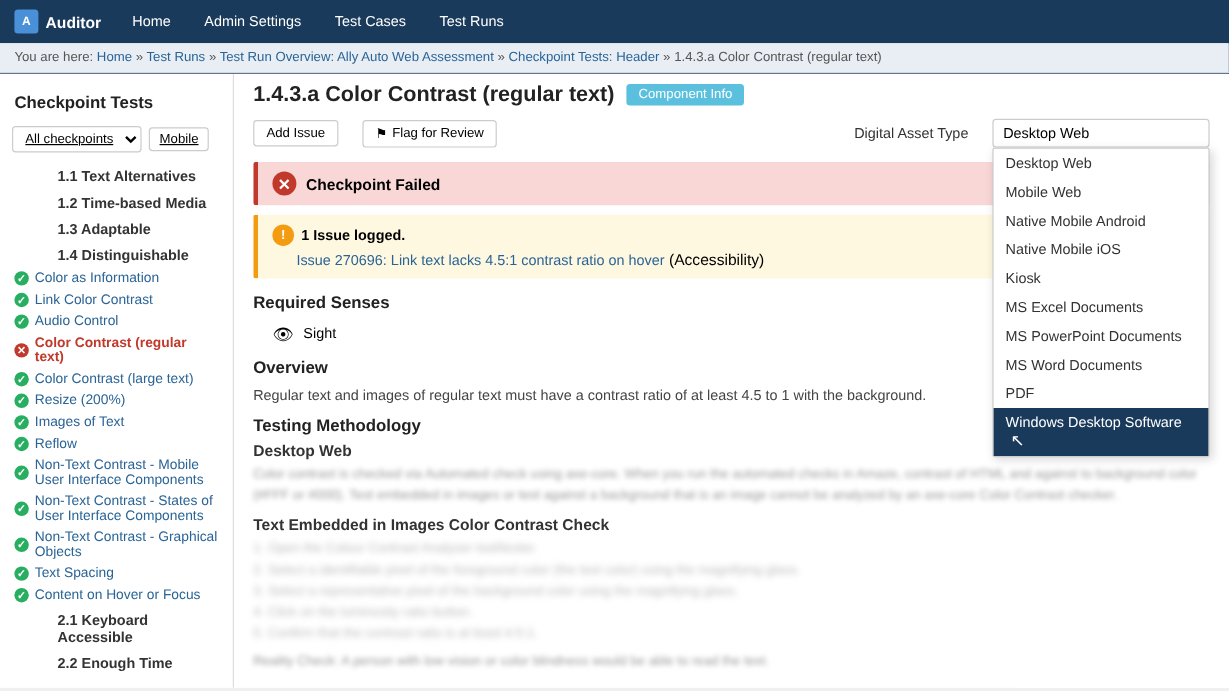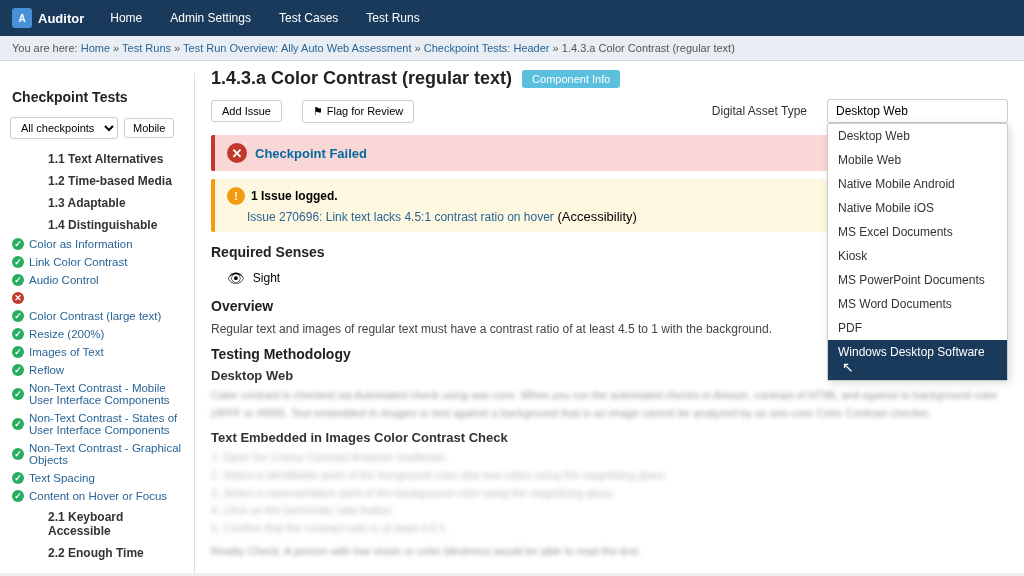--- a/index.html
+++ b/index.html
@@ -84,20 +84,21 @@
       font-size: 14px;
       font-weight: bold;
       color: #222;
       padding: 6px 12px 8px;
     }
     .filter-row {
       display: flex;
       align-items: center;
       padding: 4px 10px 8px;
       gap: 6px;
+      text-decoration: underline;
     }
     .filter-select {
       font-size: 11px;
       padding: 3px 6px;
       border: 1px solid #ccc;
       border-radius: 3px;
       background: white;
       cursor: pointer;
     }
     .filter-btn {
@@ -251,21 +252,21 @@
       width: 20px; height: 20px;
       background: #c0392b;
       border-radius: 50%;
       display: flex; align-items: center; justify-content: center;
       color: white; font-size: 13px; font-weight: bold;
       flex-shrink: 0;
     }
     .checkpoint-failed-text {
       font-size: 13px;
       font-weight: bold;
-      color: #0369a1;
+      color: #000000;
     }
 
     
     .issue-logged {
       background: #fff8e1;
       border-left: 4px solid #f39c12;
       padding: 8px 12px;
       margin-bottom: 12px;
       border-radius: 2px;
     }
@@ -411,20 +412,21 @@
     <div class="sidebar-link">
       <span class="status-dot dot-green">✓</span>
       <a href="#">Link Color Contrast</a>
     </div>
     <div class="sidebar-link">
       <span class="status-dot dot-green">✓</span>
       <a href="#">Audio Control</a>
     </div>
     <div class="sidebar-link active">
       <span class="status-dot dot-red">✕</span>
+      <a href="#">Color Contrast (regular text)</a>
     </div>
     <div class="sidebar-link">
       <span class="status-dot dot-green">✓</span>
       <a href="#">Color Contrast (large text)</a>
     </div>
     <div class="sidebar-link">
       <span class="status-dot dot-green">✓</span>
       <a href="#">Resize (200%)</a>
     </div>
     <div class="sidebar-link">
@@ -490,22 +492,22 @@
           <option>MS Word Documents</option>
           <option>PDF</option>
           <option>Windows Desktop Software</option>
         </select>
         
         <div class="dropdown-open">
           <div class="dropdown-option">Desktop Web</div>
           <div class="dropdown-option">Mobile Web</div>
           <div class="dropdown-option">Native Mobile Android</div>
           <div class="dropdown-option">Native Mobile iOS</div>
+          <div class="dropdown-option">Kiosk</div>
           <div class="dropdown-option">MS Excel Documents</div>
-          <div class="dropdown-option">Kiosk</div>
           <div class="dropdown-option">MS PowerPoint Documents</div>
           <div class="dropdown-option">MS Word Documents</div>
           <div class="dropdown-option">PDF</div>
           <div class="dropdown-option selected">Windows Desktop Software<span class="cursor-pointer">↖</span></div>
         </div>
       </div>
     </div>
 
     <div class="checkpoint-failed">
       <div class="fail-icon">✕</div>

